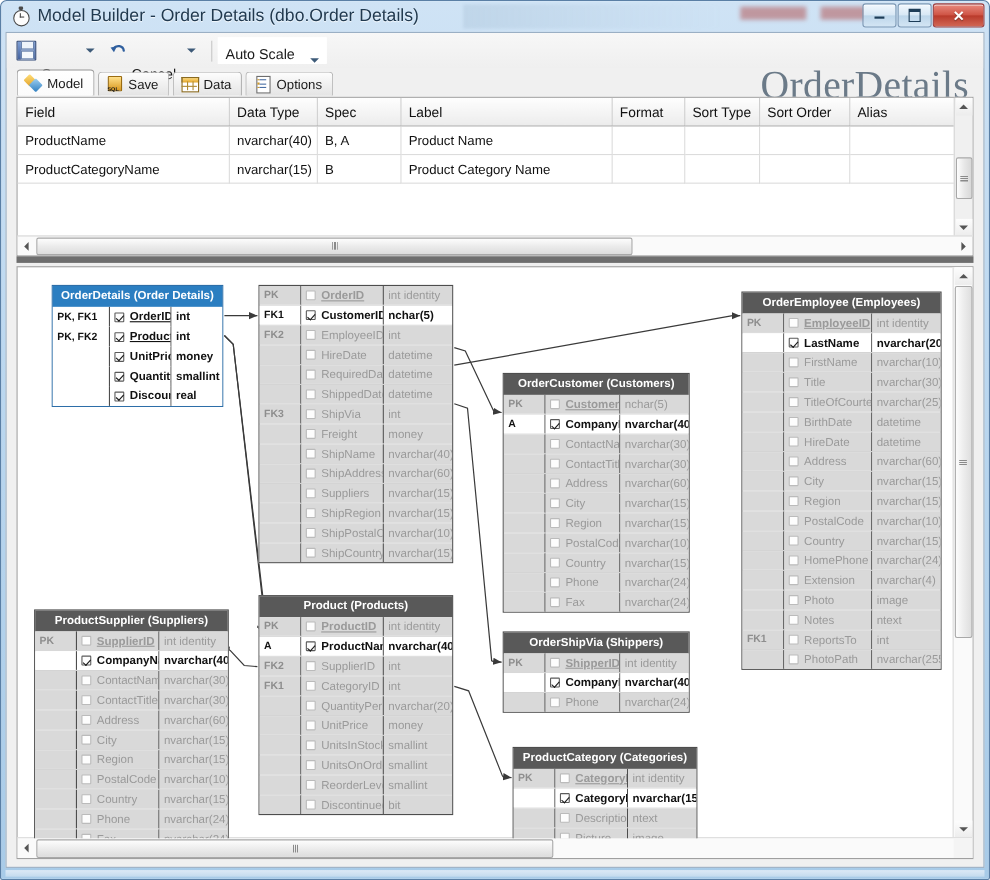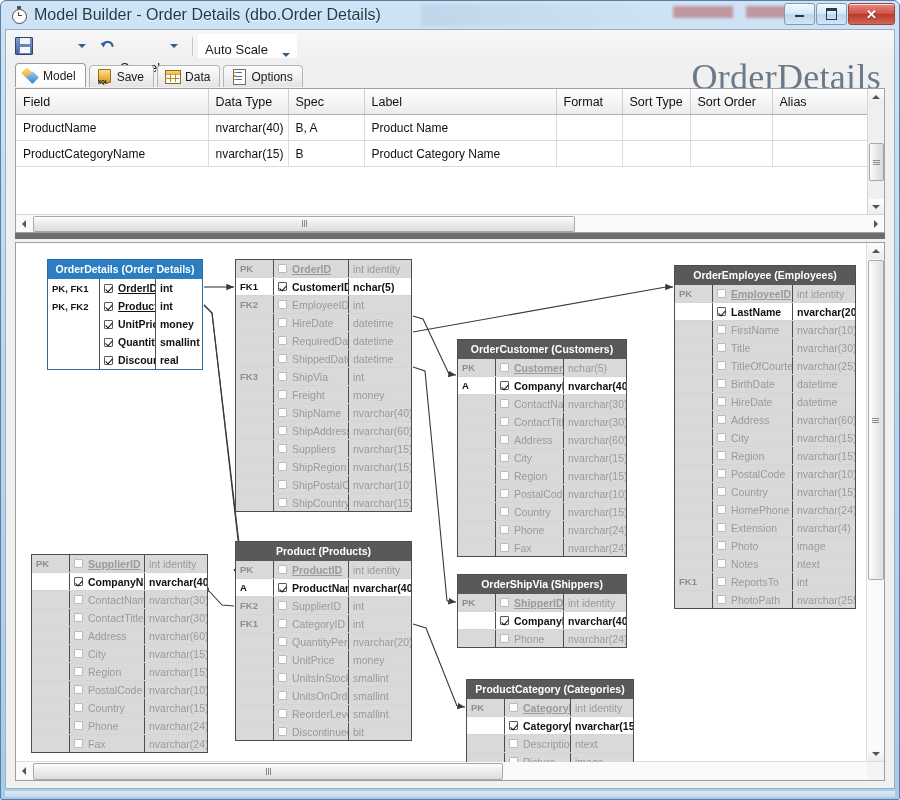--- a/index.html
+++ b/index.html
@@ -996,20 +996,21 @@
               <div class="ent-row dim">
                 <div class="c-key"></div>
                 <div class="c-name">
                   <div class="cbx"></div>
                   <span class="nm">PhotoPath</span>
                 </div>
                 <div class="c-type">nvarchar(255)</div>
               </div>
             </div>
             <div class="entity" style="left: 15px; top: 311px; width: 177px;">
+              <div class="ent-title">ProductSupplier (Suppliers)</div>
               <div class="ent-row dim">
                 <div class="c-key">PK</div>
                 <div class="c-name pk">
                   <div class="cbx"></div>
                   <span class="nm">SupplierID</span>
                 </div>
                 <div class="c-type">int identity</div>
               </div>
               <div class="ent-row on">
                 <div class="c-key"></div>

